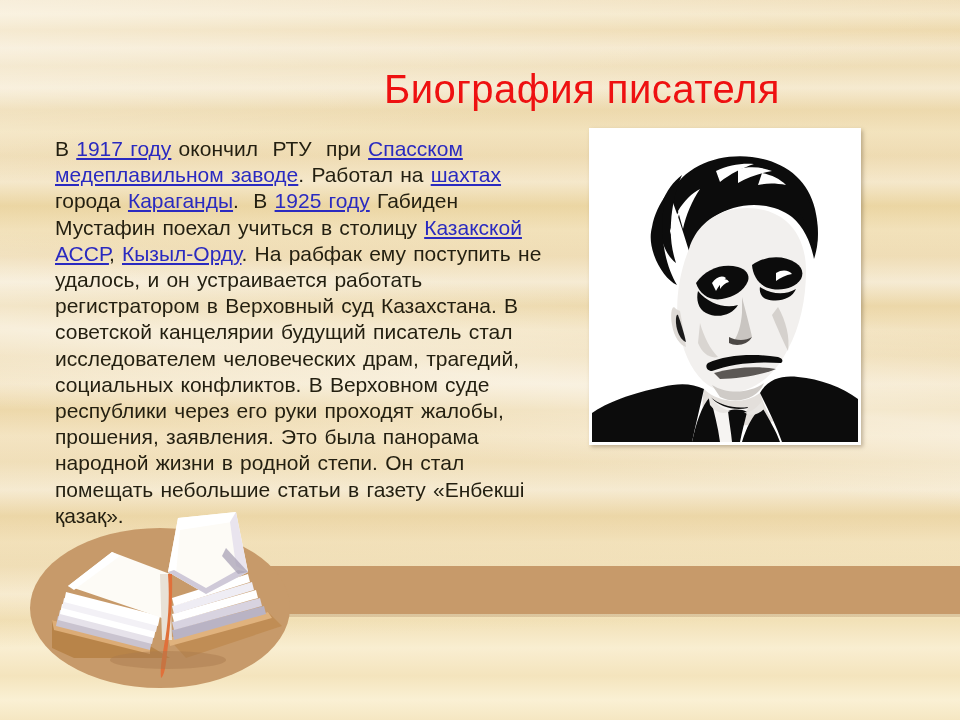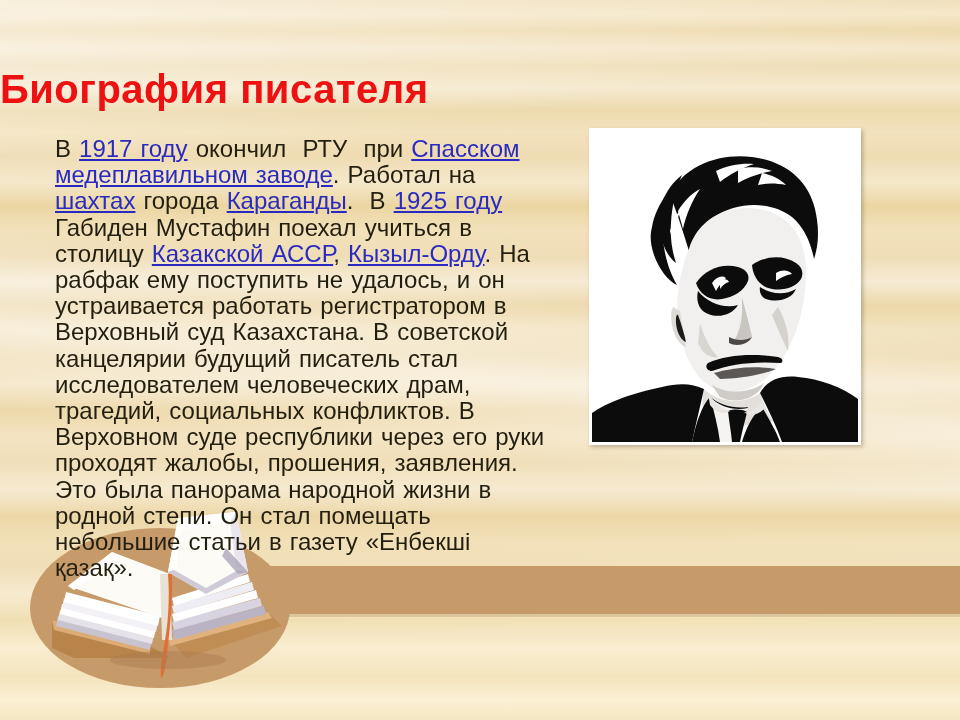--- a/index.html
+++ b/index.html
@@ -63,38 +63,38 @@
       linear-gradient(186deg, rgba(255,255,255,0) 40%, rgba(255,255,255,0.45) 52%, rgba(255,255,255,0) 62%),
       linear-gradient(178deg, rgba(214,176,118,0.18) 74%, rgba(255,255,255,0) 86%);
   }
 
   
   .slide-title {
     position: absolute;
     left: 0;
     top: 66px;
     width: 780px;
-    text-align: left;
+    text-align: right;
     font-size: 40px;
     line-height: 46px;
-    font-weight: bold;
+    font-weight: normal;
     letter-spacing: 0.5px;
     color: #ee1111;
     margin: 0;
     z-index: 5;
     white-space: nowrap;
   }
 
   
   .body-text {
     position: absolute;
     left: 55px;
     top: 136px;
     width: 498px;
-    font-size: 24px;
+    font-size: 21px;
     line-height: 26.2px;
     color: #231f10;
     z-index: 6;
     text-align: left;
     word-spacing: 1.4px;
   }
 
   .body-text .lnk {
     color: #2a2ac0;
     text-decoration: underline;

